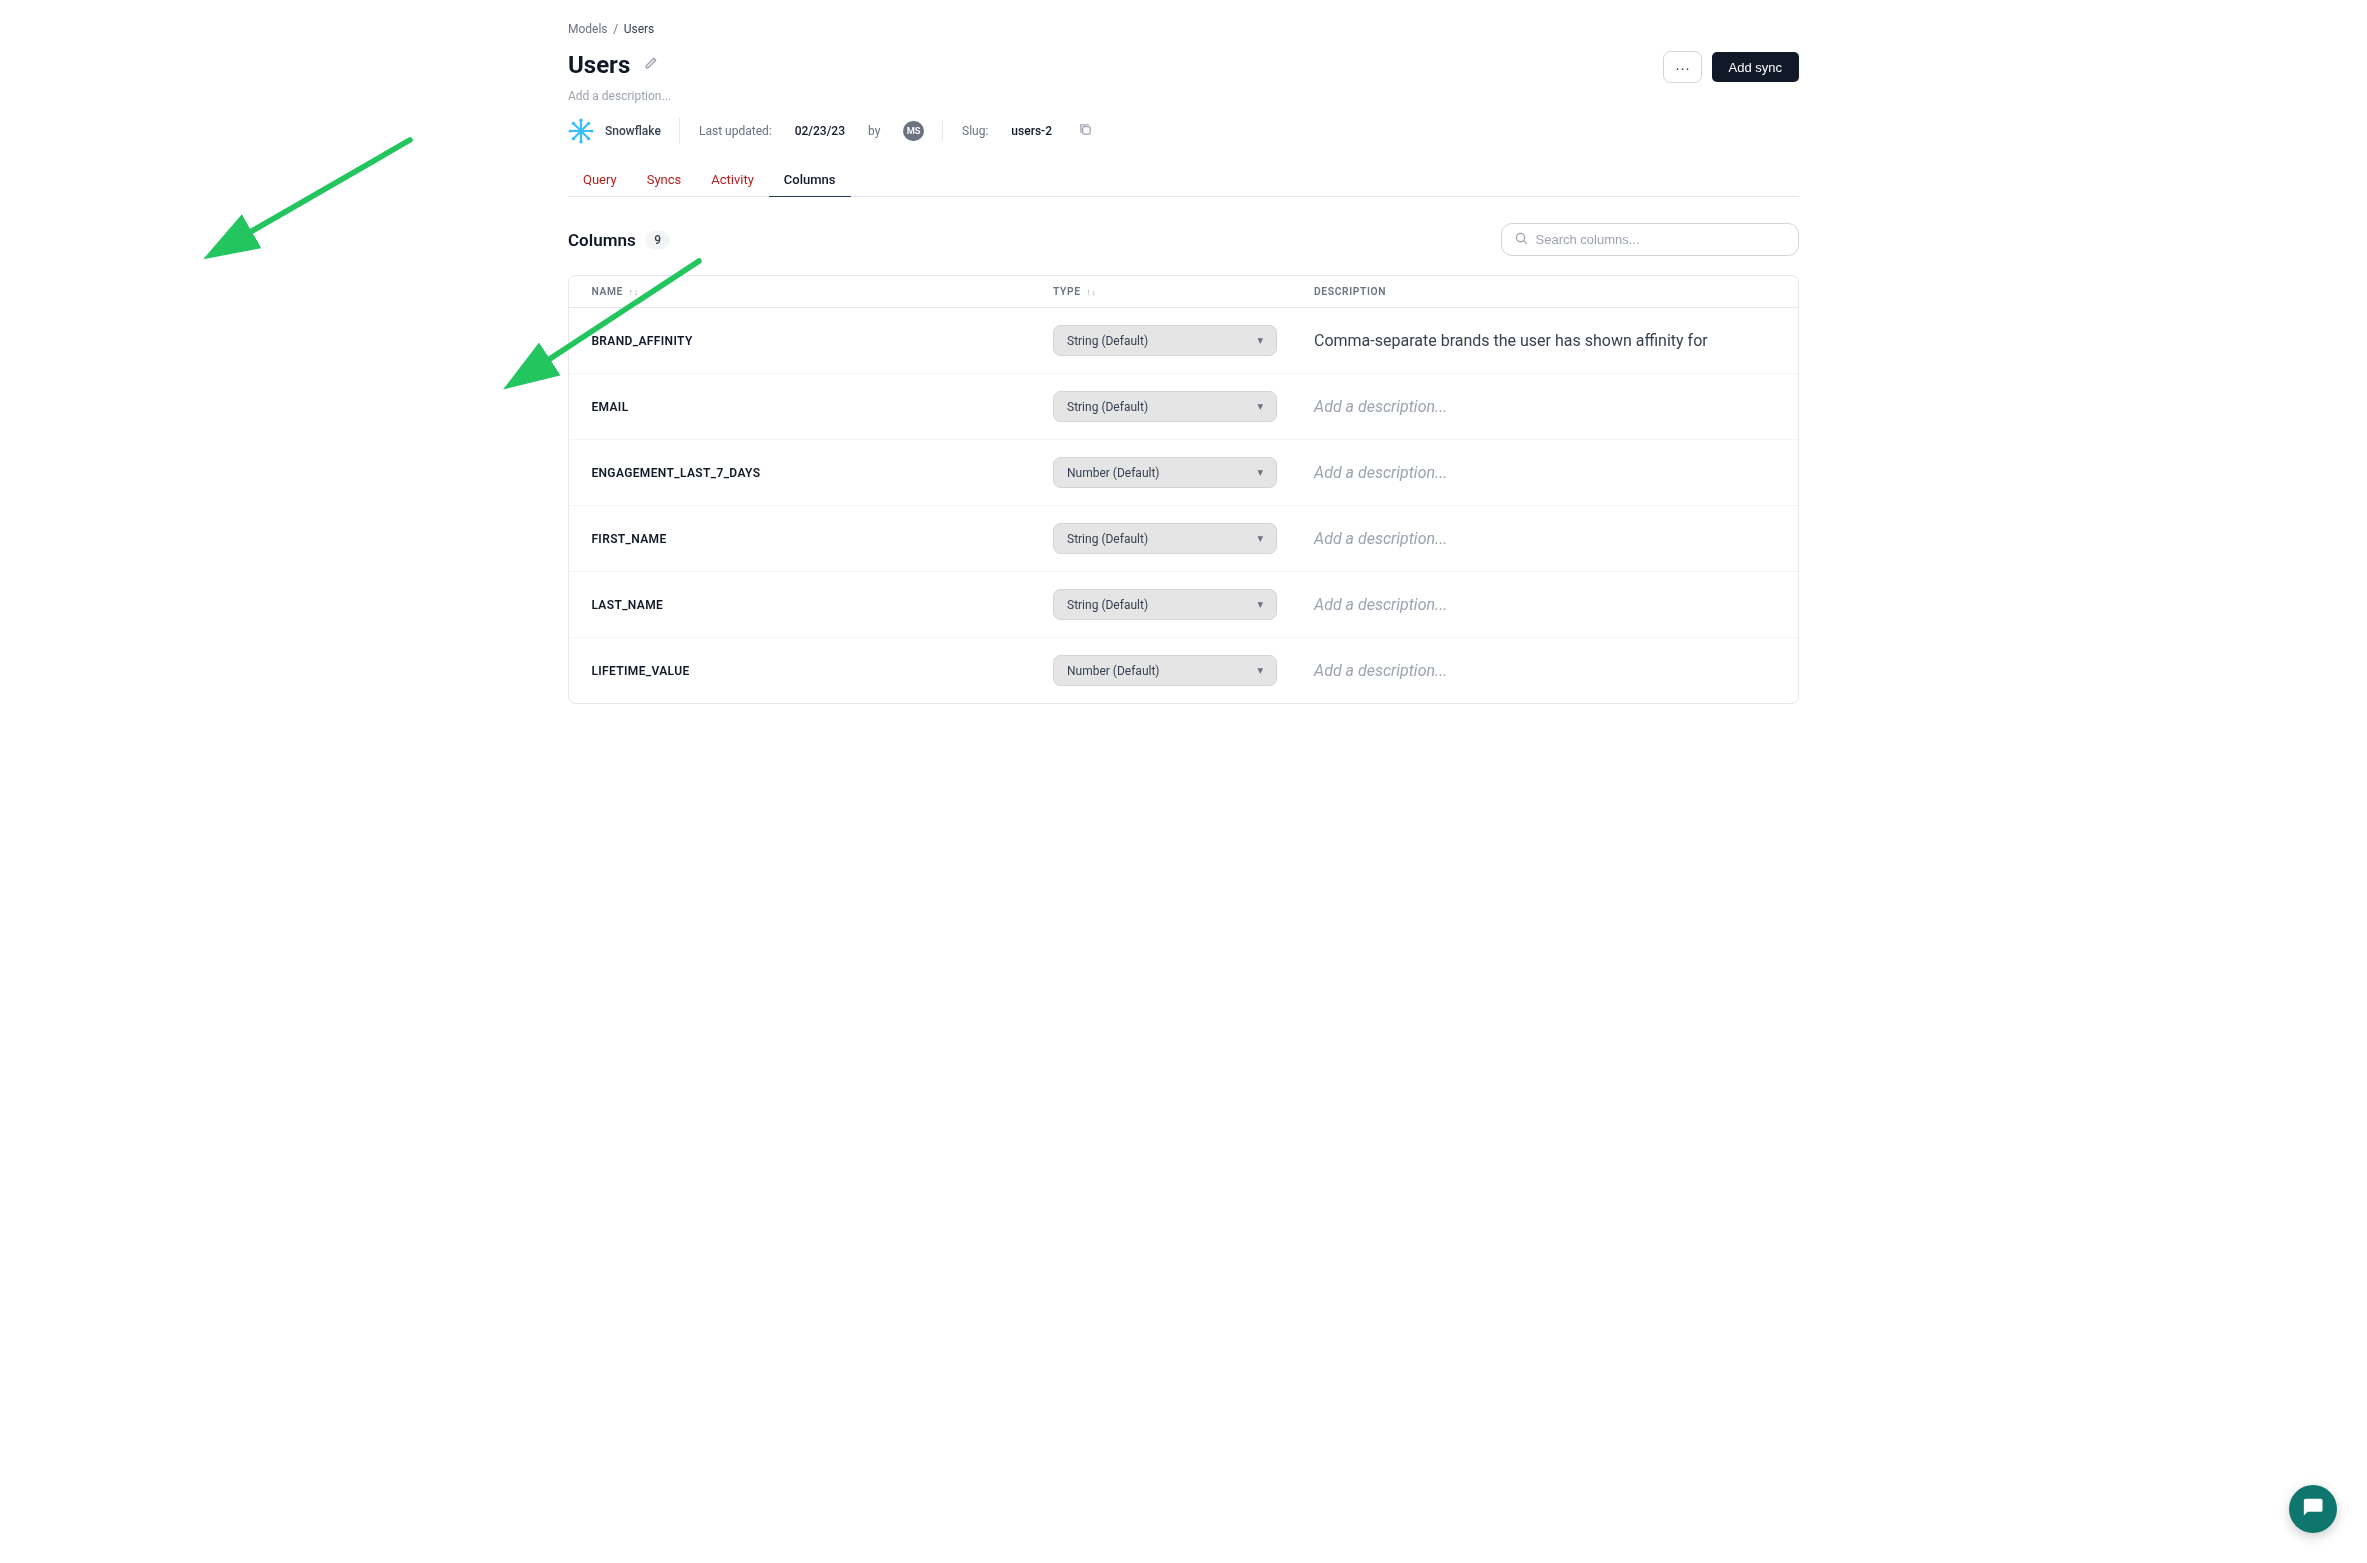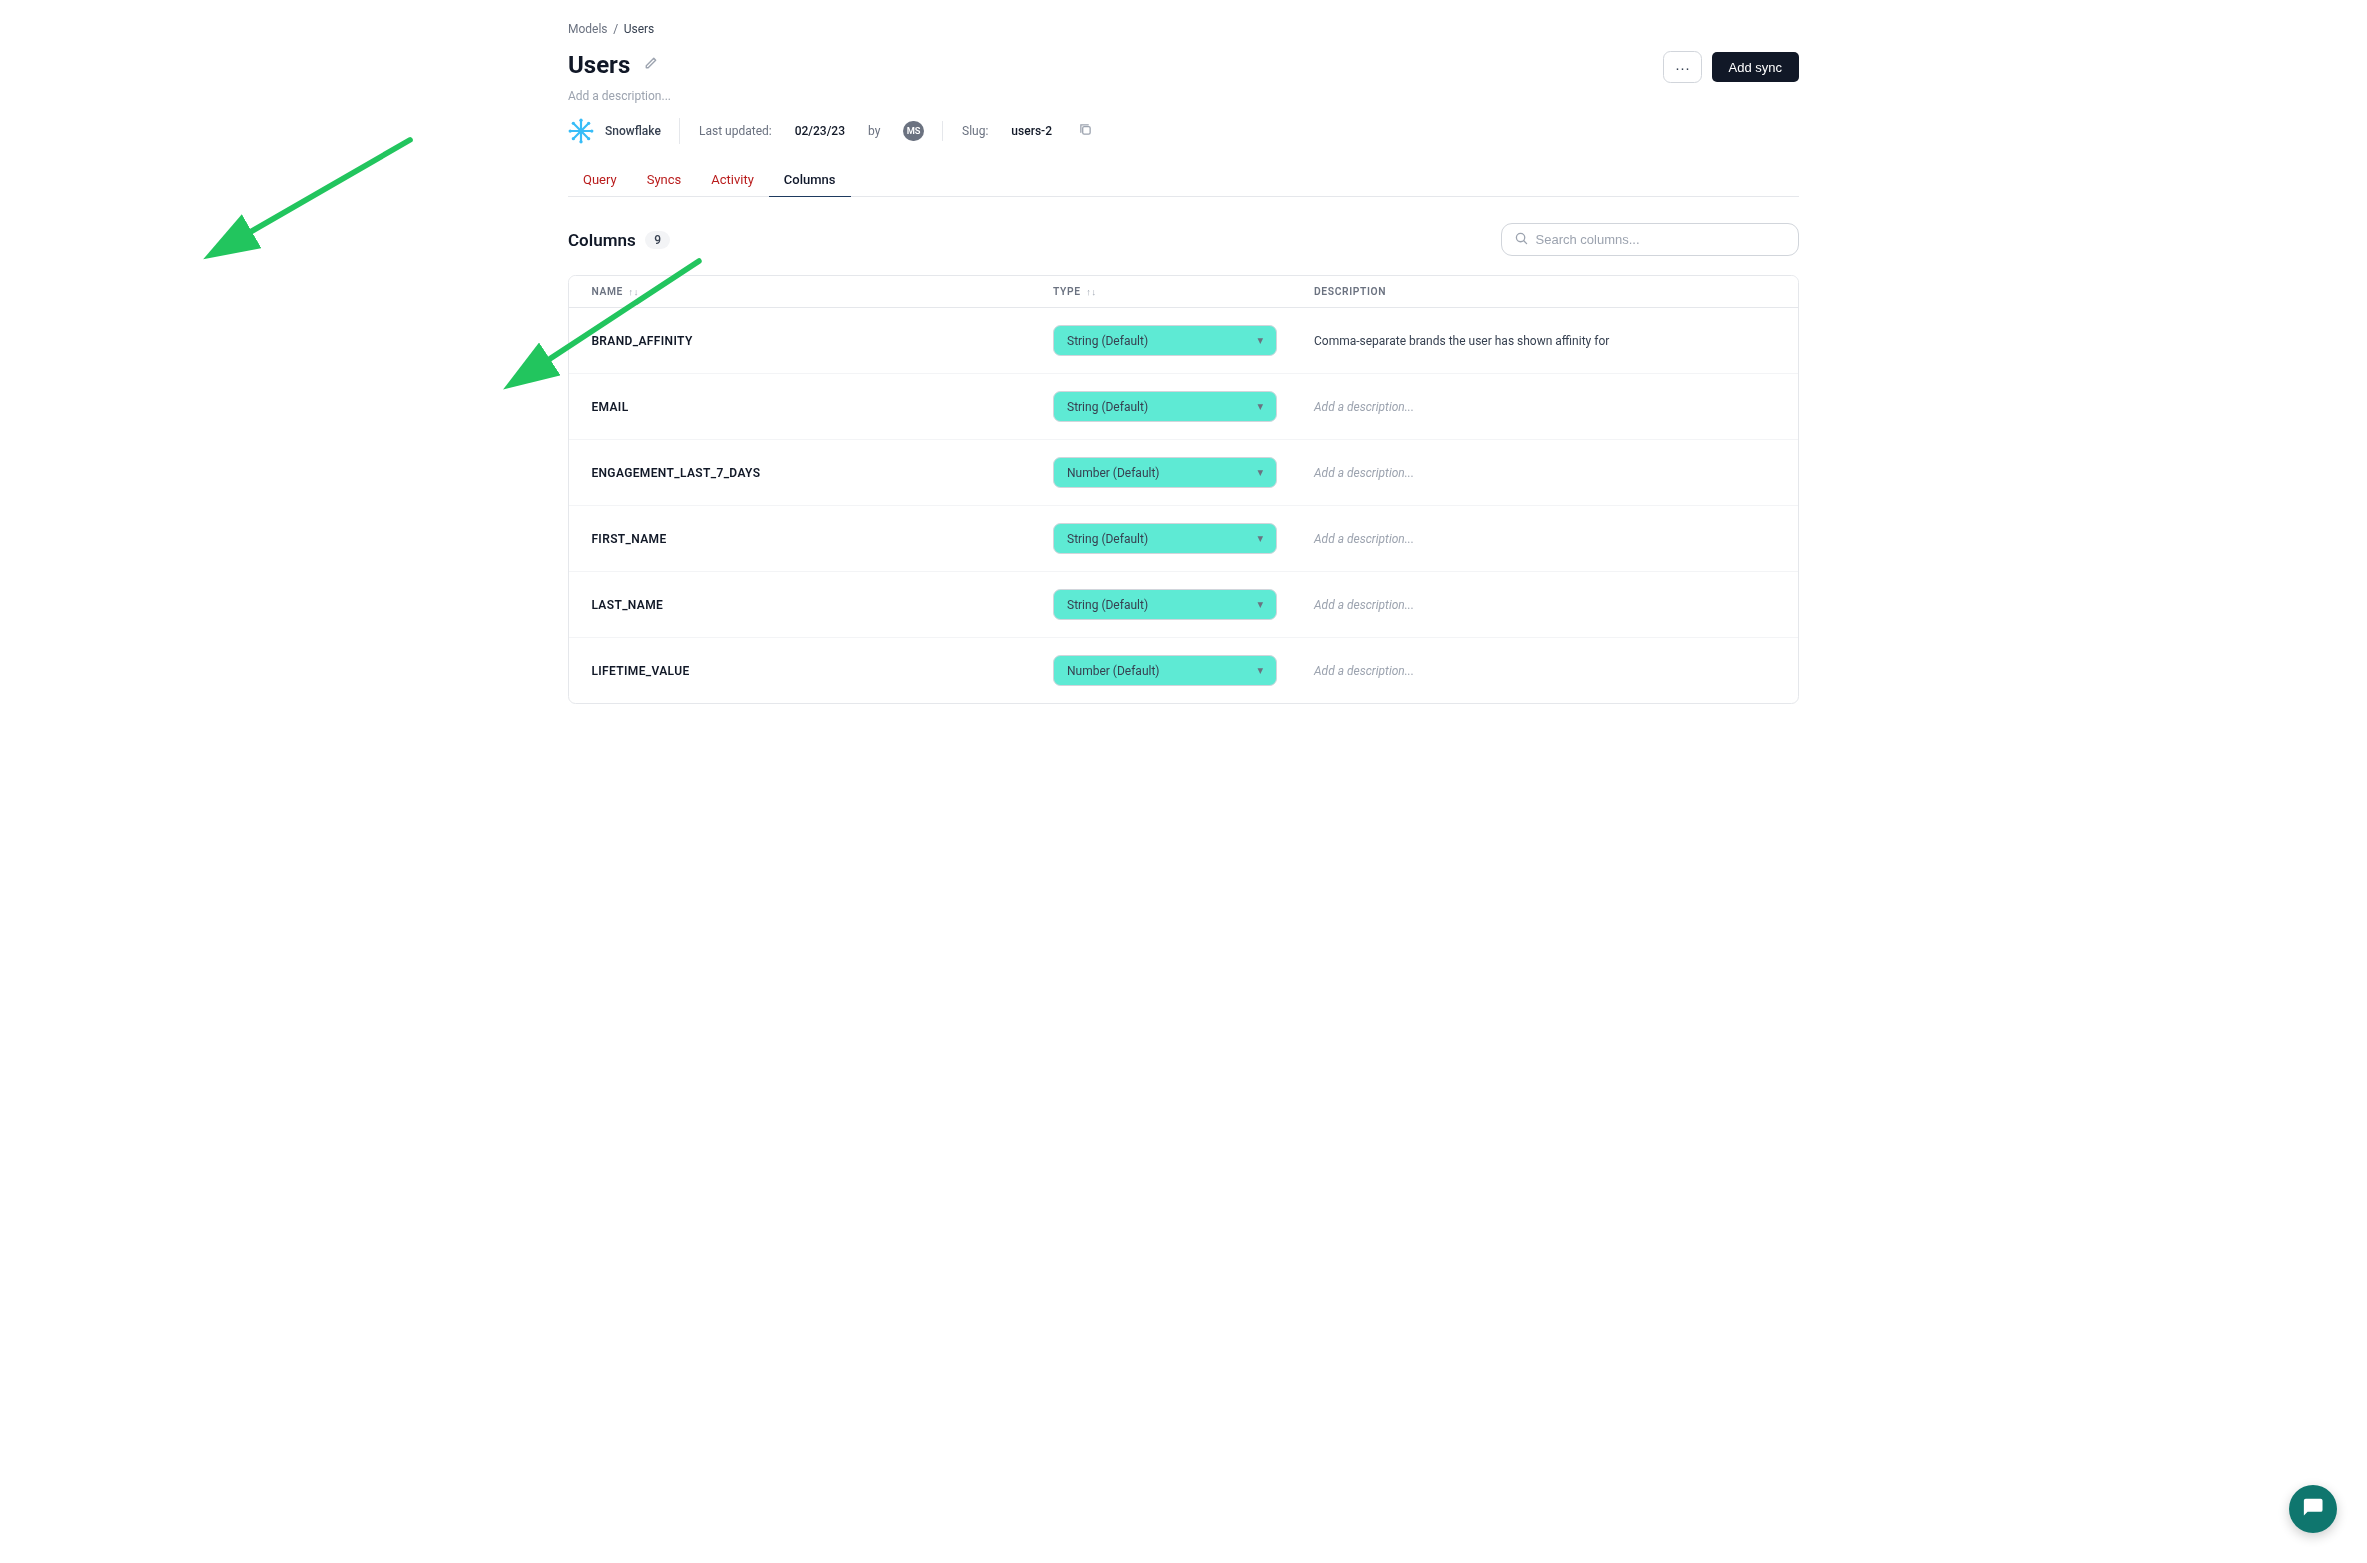--- a/index.html
+++ b/index.html
@@ -263,27 +263,27 @@
     .type-select {
       display: flex;
       align-items: center;
       justify-content: space-between;
       border: 0.9px solid #d1d5db;
       border-radius: 7.5px;
       padding: 7.5px 13px;
       font-size: 12px;
       color: #374151;
       cursor: pointer;
-      background: #5eead4;
+      background: #e5e5e5;
       width: 224px;
     }
     .chevron-down { color: #6b7280; font-size: 11.2px; }
 
     .col-description {
-      font-size: 12px;
+      font-size: 16px;
       color: #6b7280;
     }
     .col-description.placeholder { color: #9ca3af; font-style: italic; }
     .col-description.has-value { color: #374151; }
 
     
     .chat-fab {
       position: fixed;
       bottom: 30px;
       right: 30px;

